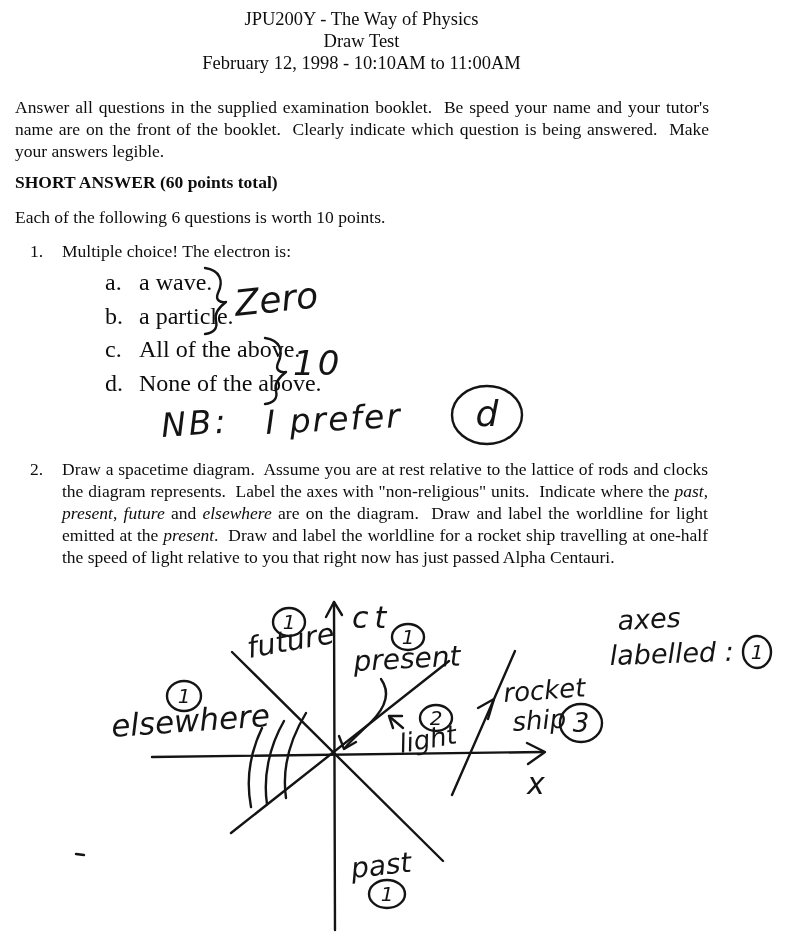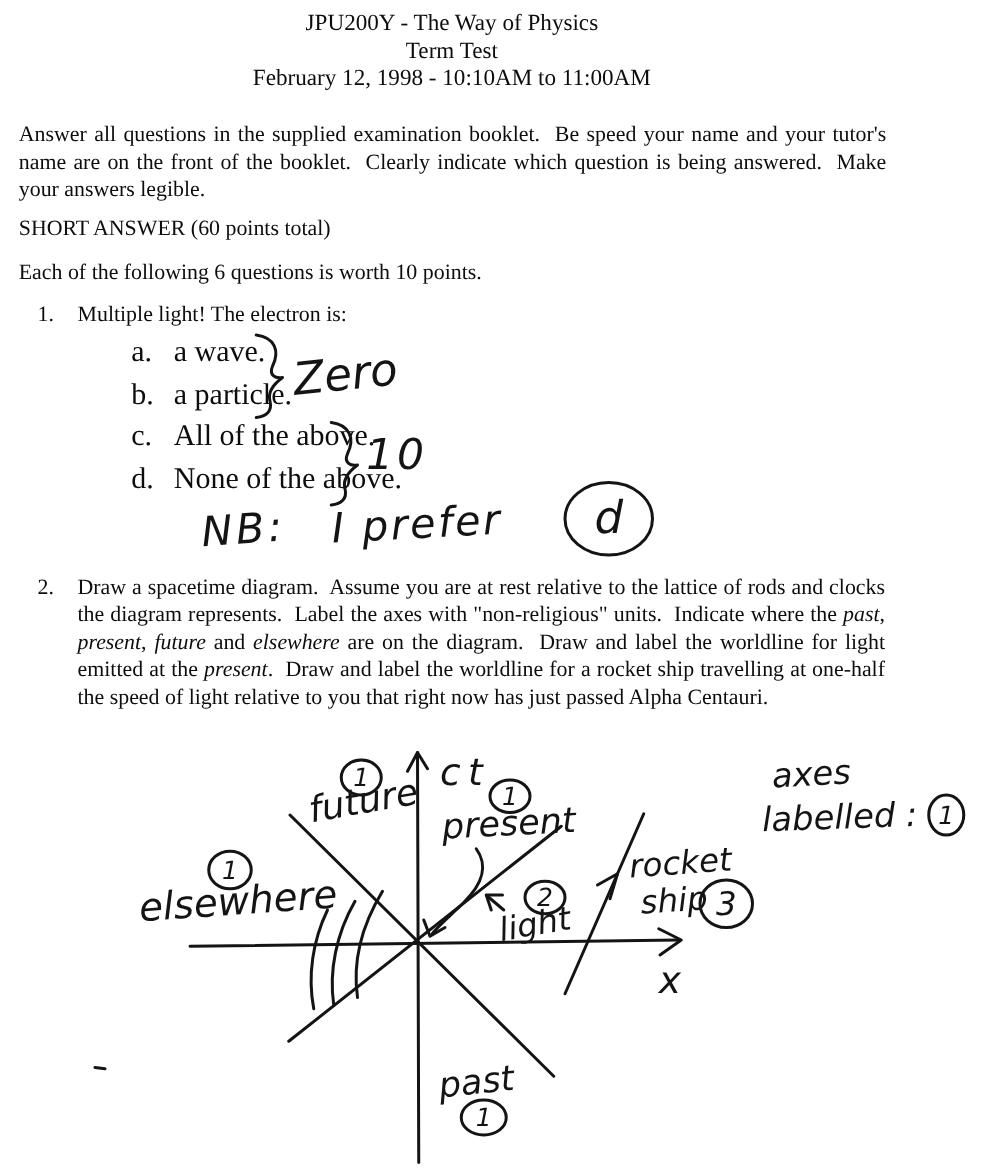--- a/index.html
+++ b/index.html
@@ -1,48 +1,48 @@
 <!DOCTYPE html>
 <html><head>
 <meta charset="utf-8">
 <style>
   html,body{margin:0;padding:0;background:#ffffff;}
   body{width:785px;height:940px;position:relative;overflow:hidden;
        font-family:"Liberation Serif",serif;color:#0d0d0d;}
   .abs{position:absolute;}
   .print{font-size:17.5px;line-height:22px;}
   .just{text-align:justify;white-space:pre-wrap;}
-  .bold{font-weight:normal;}
+  .bold{font-weight:bold;}
   .header{left:15px;top:8px;width:693px;text-align:center;
           font-weight:normal;font-size:18.5px;line-height:22px;}
   .qnum{width:30px;text-align:left;}
   .choice-row{height:33.6px;font-size:24px;}
   .choice-letter{display:inline-block;width:34px;}
   .hw{font-family:"DejaVu Sans",sans-serif;font-style:italic;fill:#141414;}
   svg{position:absolute;overflow:visible;}
   svg path, svg line, svg ellipse, svg polyline{fill:none;stroke:#141414;
       stroke-width:2.4;stroke-linecap:round;stroke-linejoin:round;}
 </style>
 </head>
 <body>
 
 <div class="abs header">
   <div>JPU200Y - The Way of Physics</div>
-  <div>Term Test</div>
+  <div>Draw Test</div>
   <div>February 12, 1998 - 10:10AM to 11:00AM</div>
 </div>
 
 <div class="abs print just" style="left:15px;top:96px;width:694px;">Answer all questions in the supplied examination booklet.  Be speed your name and your tutor's name are on the front of the booklet.  Clearly indicate which question is being answered.  Make your answers legible.</div>
 
 <div class="abs print bold" style="left:15px;top:171px;">SHORT ANSWER (60 points total)</div>
 
 <div class="abs print" style="left:15px;top:206px;">Each of the following 6 questions is worth 10 points.</div>
 
 <div class="abs print qnum" style="left:30px;top:240px;">1.</div>
-<div class="abs print" style="left:62px;top:240px;">Multiple light!  The electron is:</div>
+<div class="abs print" style="left:62px;top:240px;">Multiple choice!  The electron is:</div>
 
 <div class="abs" style="left:105px;top:269px;">
   <div class="choice-row">
     <span class="choice-letter">a.</span><span>a wave.</span>
   </div>
   <div class="choice-row">
     <span class="choice-letter">b.</span><span>a particle.</span>
   </div>
   <div class="choice-row">
     <span class="choice-letter">c.</span><span>All of the above.</span>

